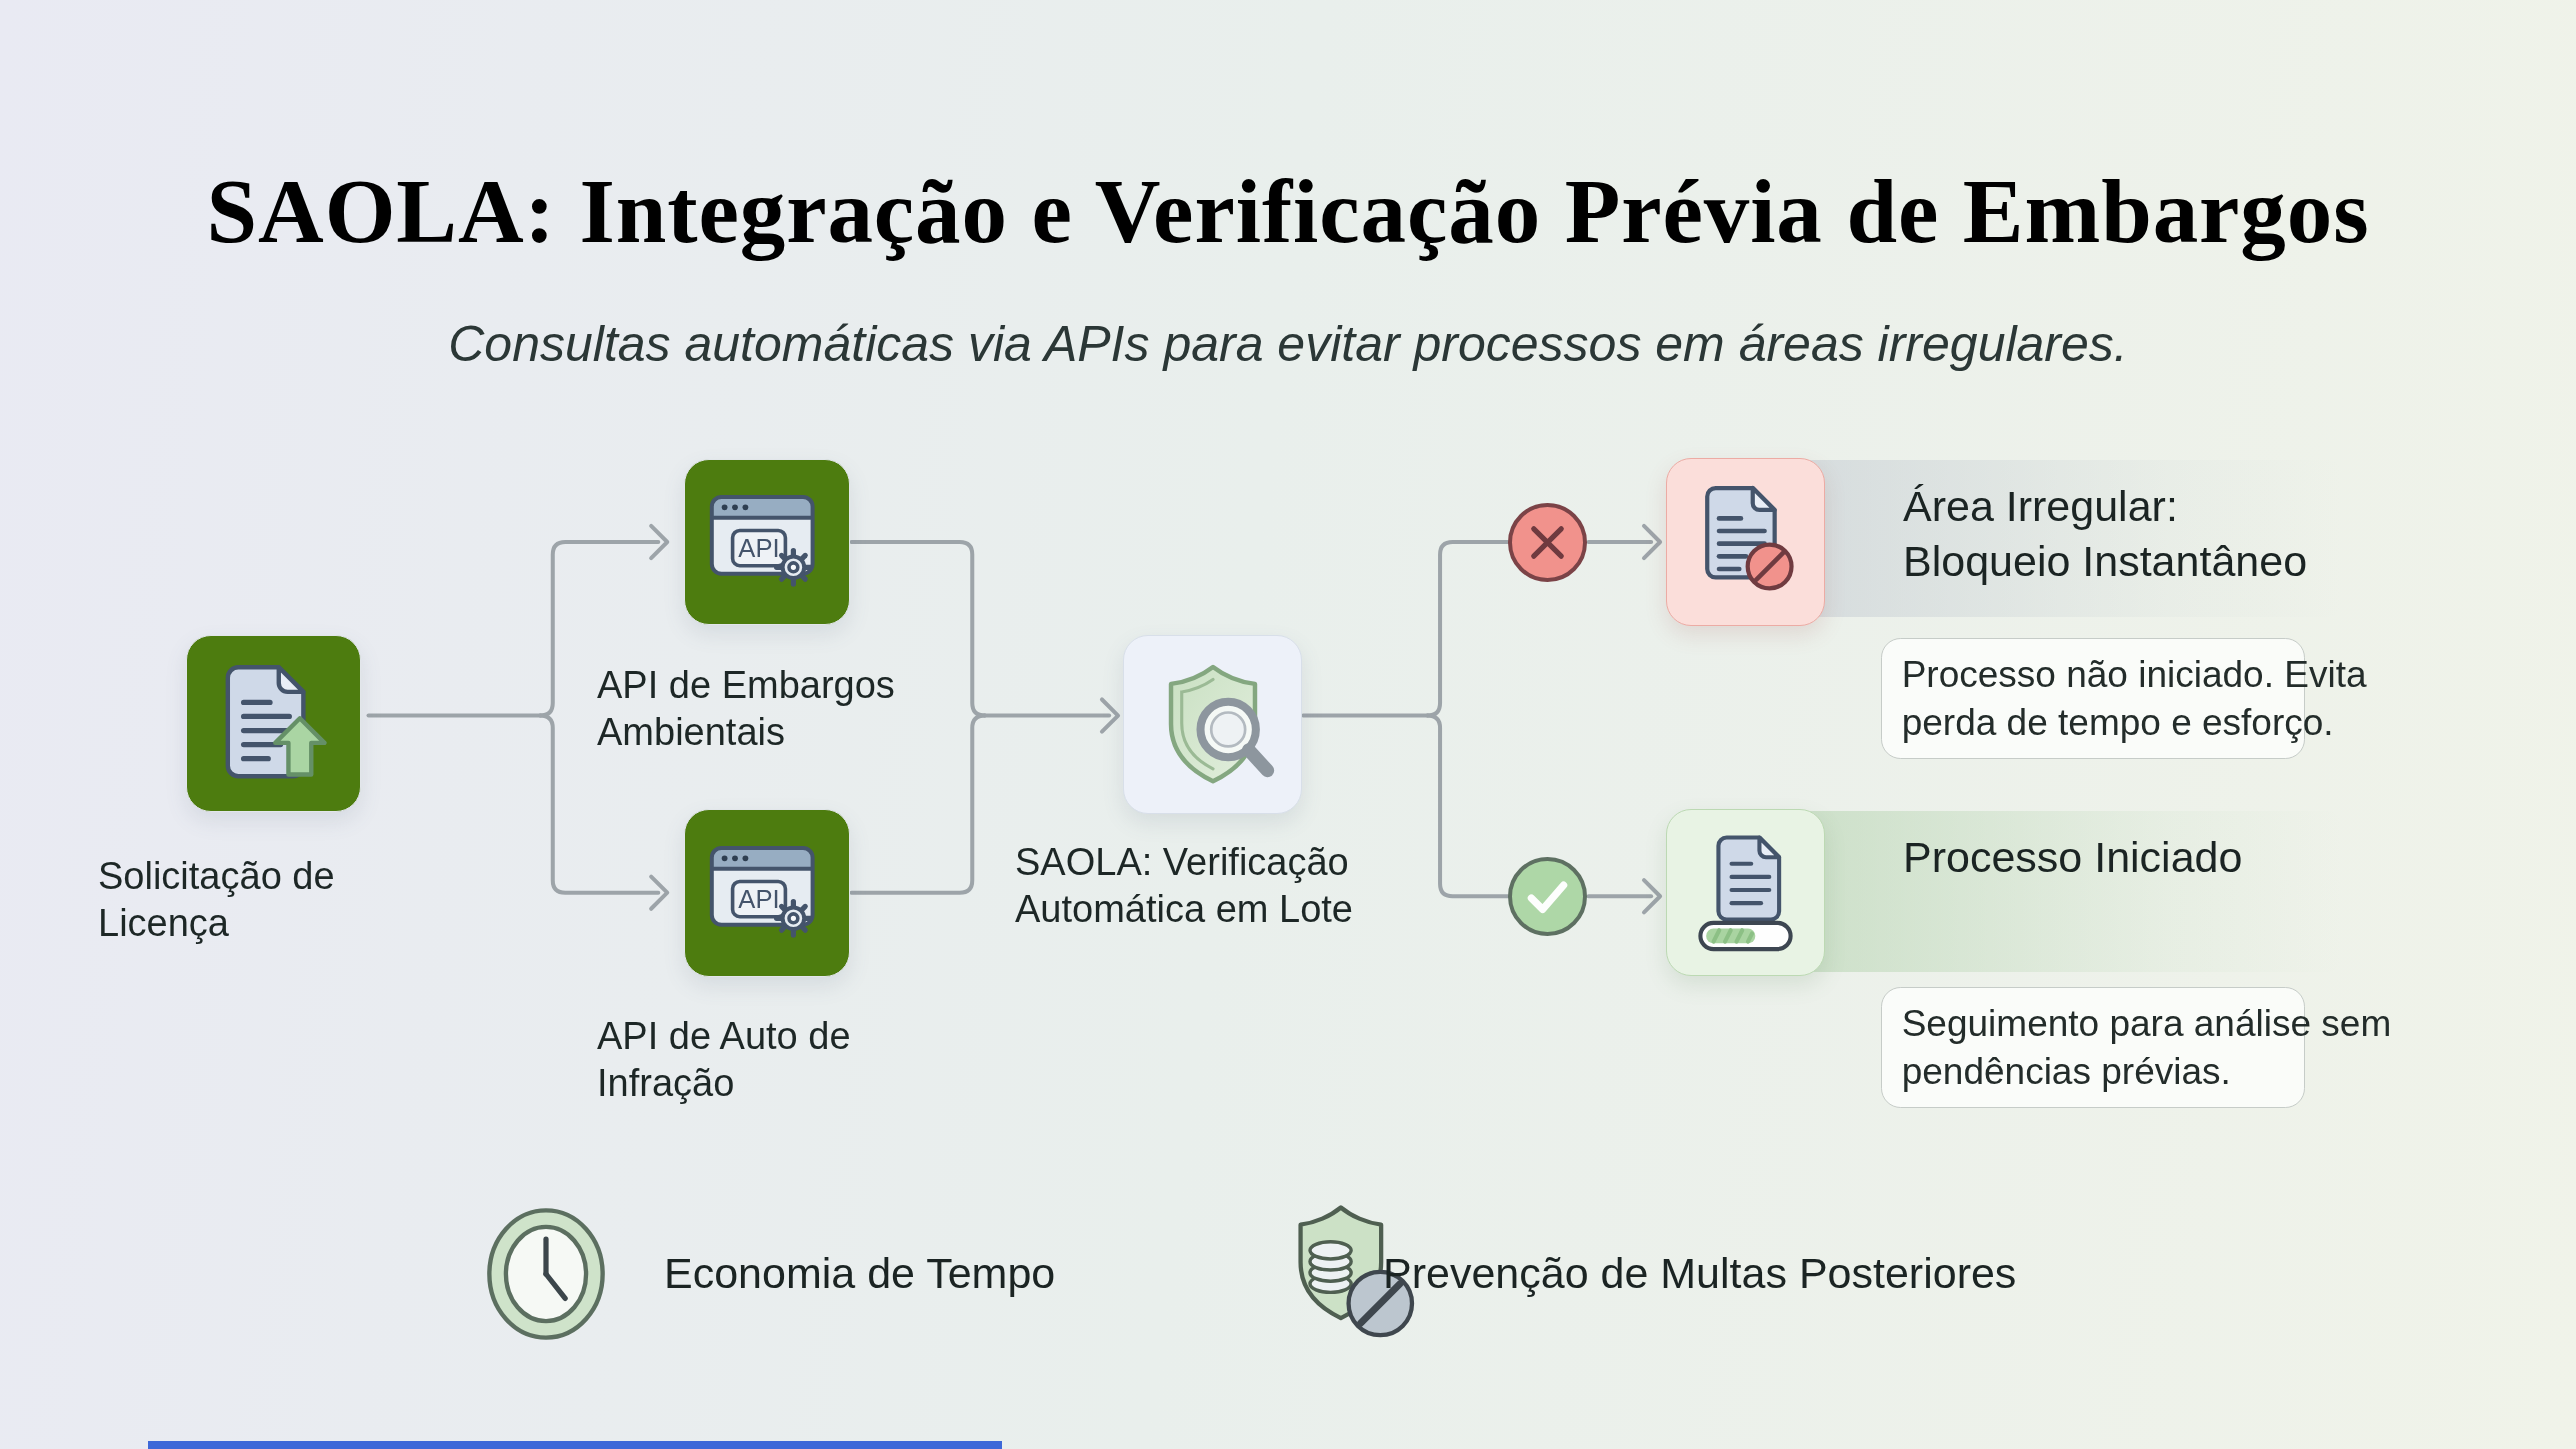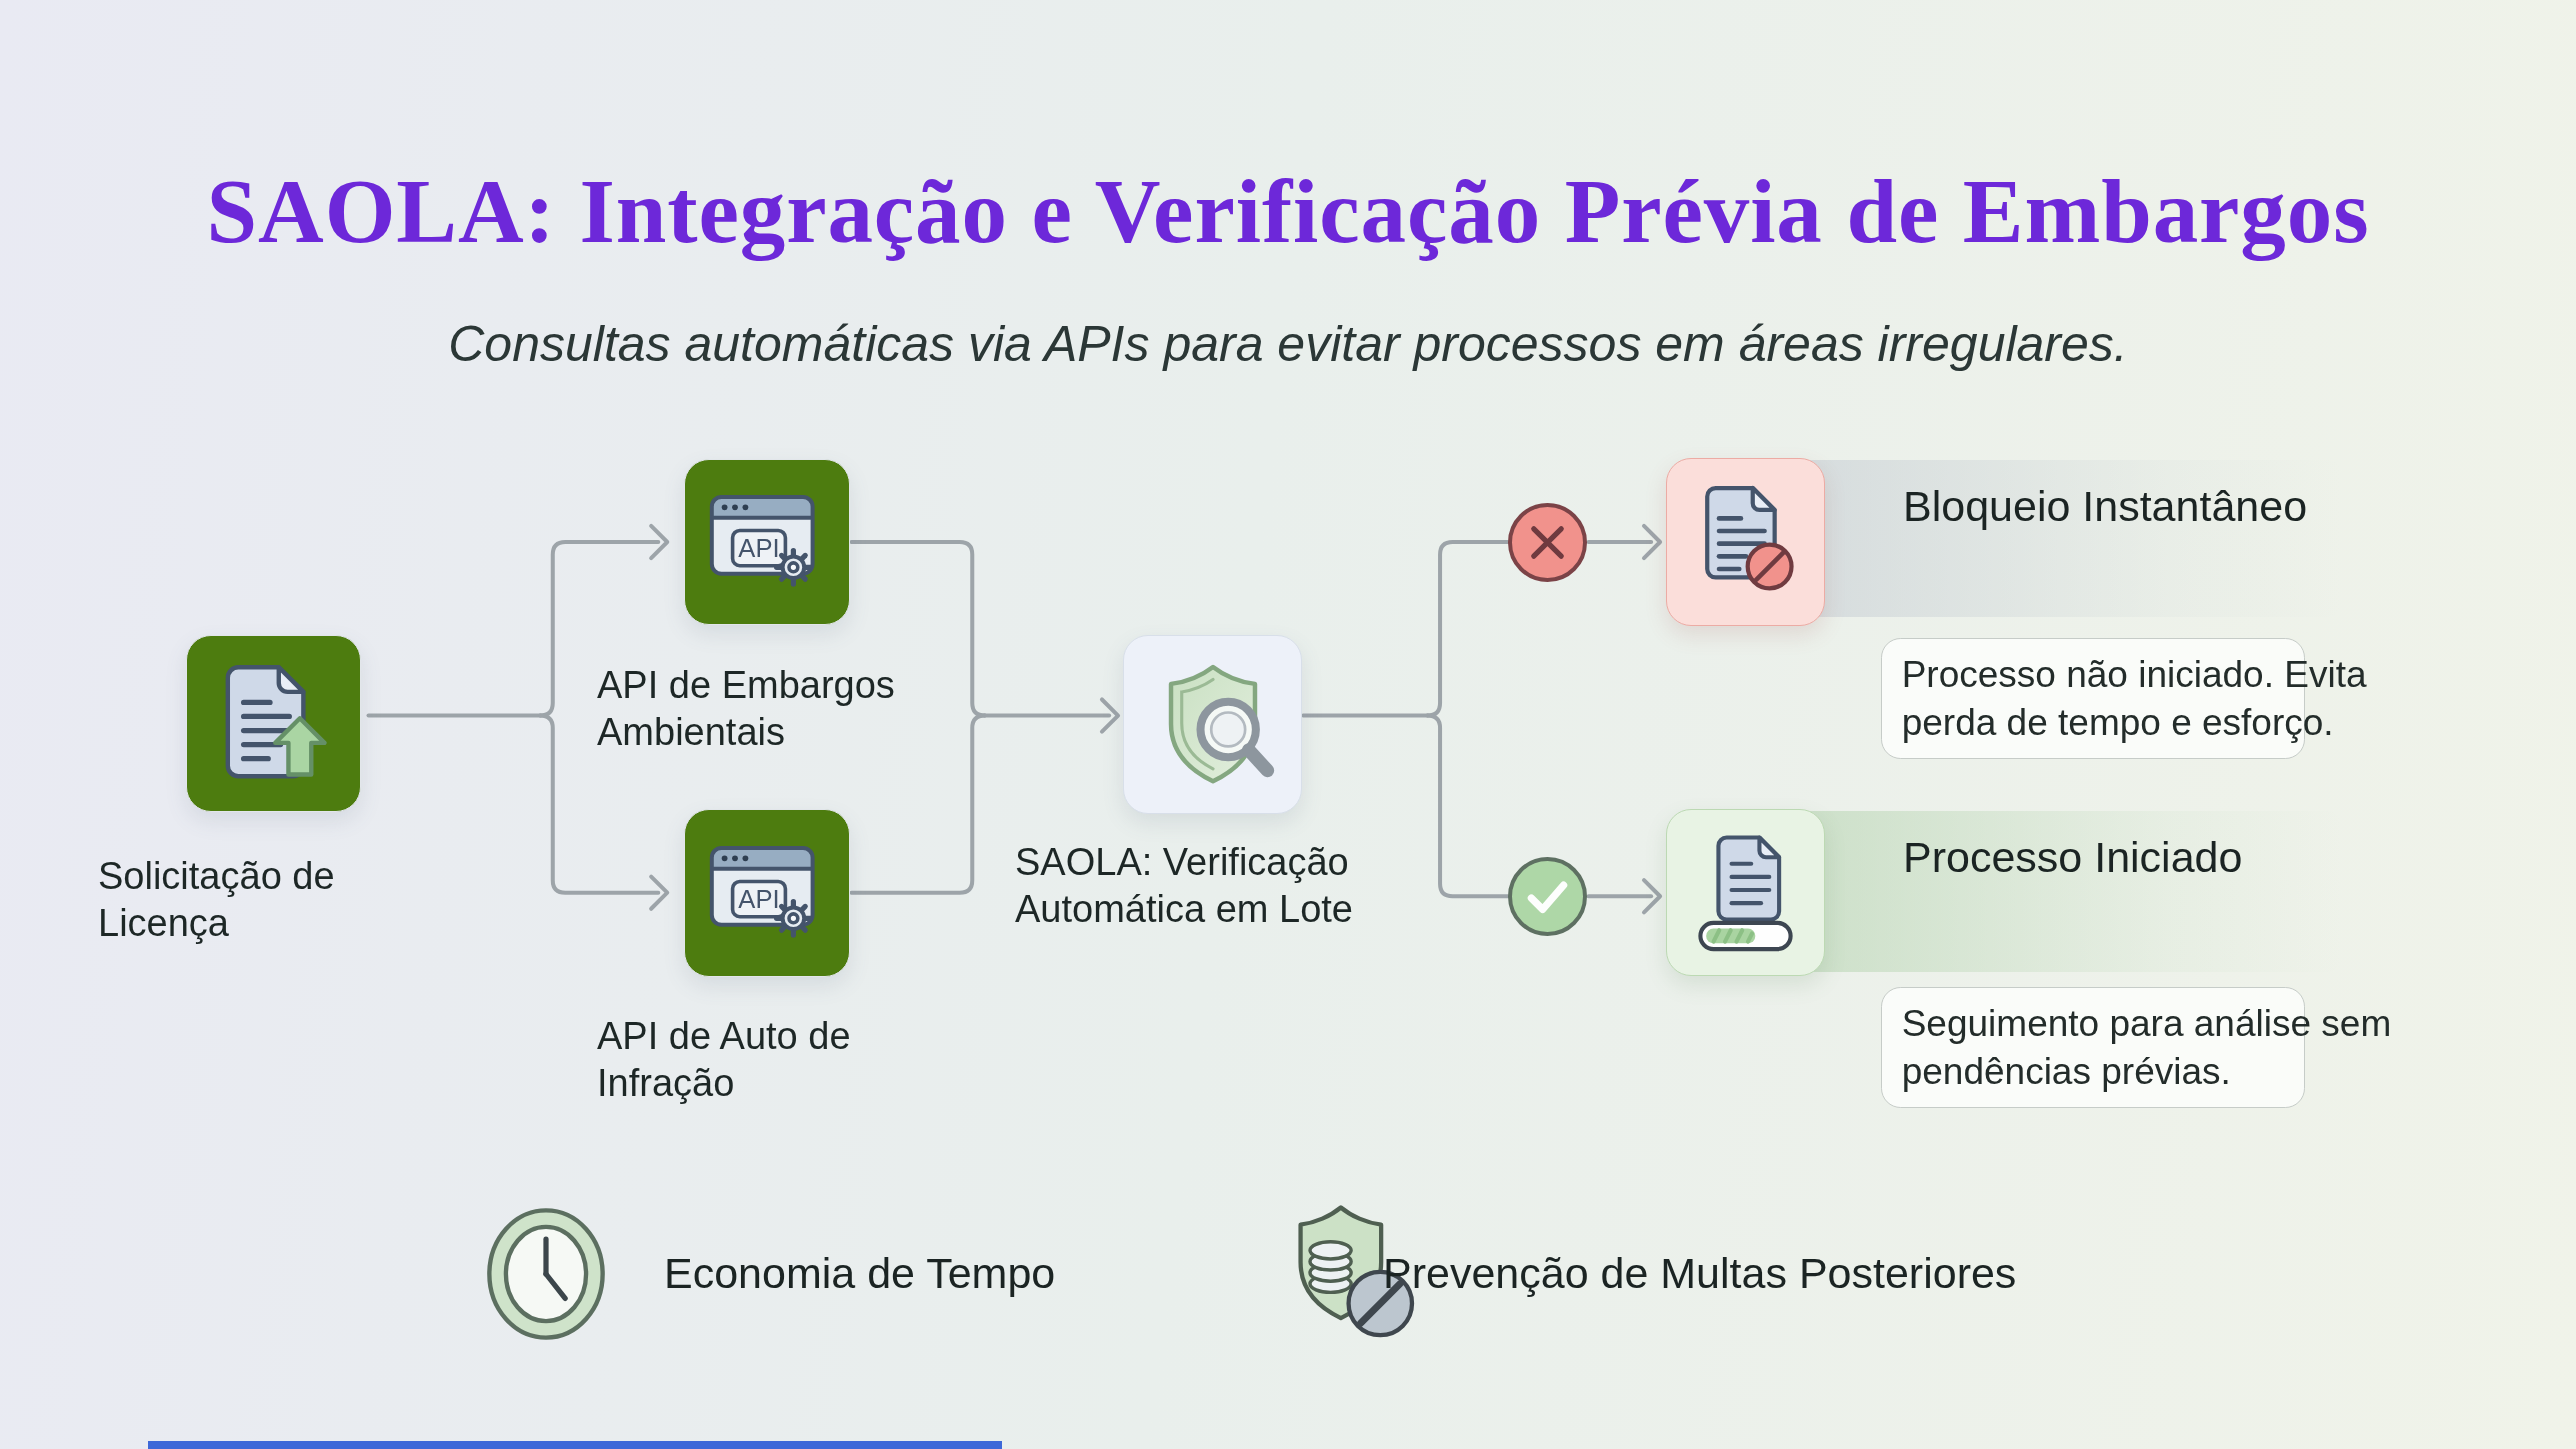--- a/index.html
+++ b/index.html
@@ -11,21 +11,21 @@
     color: #1d2726;
   }
   .stage { position: absolute; inset: 0; }
 
   
   .title {
     position: absolute; left: 0; right: 0; top: 159px;
     text-align: center;
     font-family: "Liberation Serif", serif;
     font-size: 91px; font-weight: 600; letter-spacing: 0.9px;
-    color: #6d28d9; z-index: 3;
+    color: #000000; z-index: 3;
   }
   .subtitle {
     position: absolute; left: 0; right: 0; top: 315px;
     text-align: center;
     font-size: 50px; font-weight: 400; color: #2b3736;
     white-space: nowrap; z-index: 3; font-style: italic;
   }
 
   
   .card {
@@ -237,20 +237,21 @@
       <line x1="38" y1="72" x2="92" y2="72" stroke="#44546b" stroke-width="5.5" stroke-linecap="round"></line>
       <line x1="38" y1="87" x2="70" y2="87" stroke="#44546b" stroke-width="5.5" stroke-linecap="round"></line>
       <line x1="38" y1="102" x2="62" y2="102" stroke="#44546b" stroke-width="5.5" stroke-linecap="round"></line>
       <g>
         <circle cx="98" cy="99" r="26" fill="#f1928c" stroke="#703b40" stroke-width="5"></circle>
         <line x1="82" y1="115" x2="114" y2="83" stroke="#703b40" stroke-width="5.5" stroke-linecap="round"></line>
       </g>
     </svg>
   </div>
   <div class="outcome-title" style="left:1903px; top:479px;">
+    <div>Área Irregular:</div>
     <div>Bloqueio Instantâneo</div>
   </div>
   <div class="note-box" style="left:1881px; top:638px;">
     <div>Processo não iniciado. Evita</div>
     <div>perda de tempo e esforço.</div>
   </div>
 
   <div class="outcome-panel good" style="left:1771px; top:811px; width:572px; height:161px;"></div>
   <div class="card good" style="left:1666px; top:809px; width:159px; height:167px;">
     <svg width="123" height="123" viewBox="0 0 150 150">

